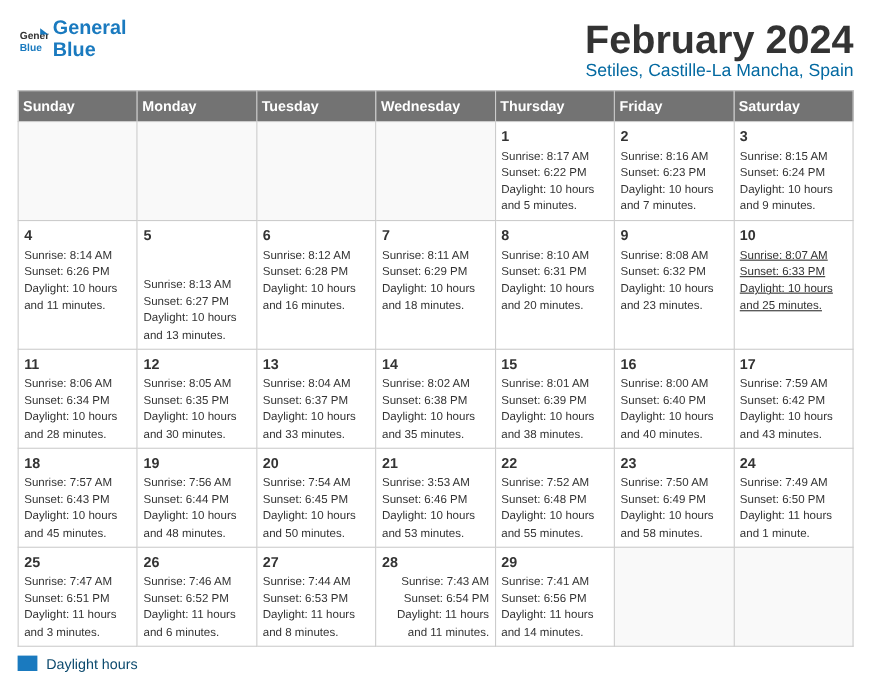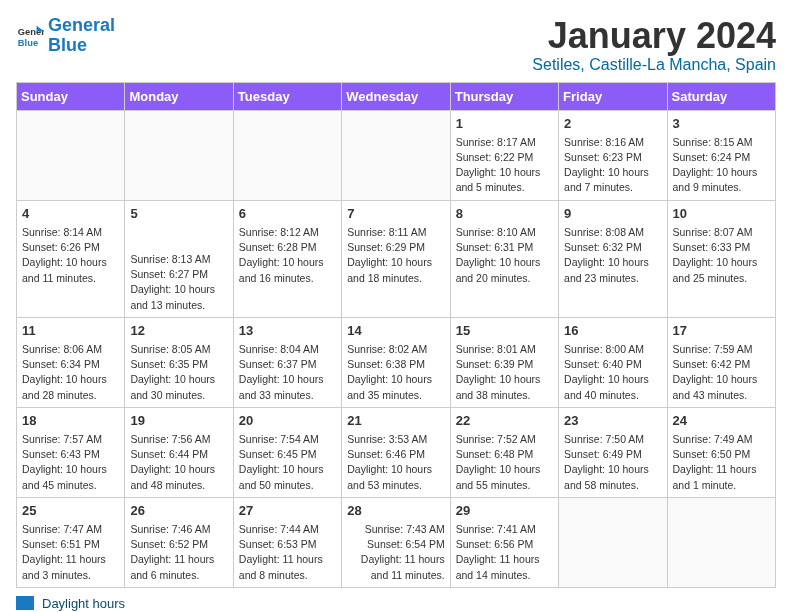--- a/index.html
+++ b/index.html
@@ -46,21 +46,21 @@
       font-weight: normal;
       color: #0369a1;
       text-align: right;
     }
     .calendar {
       width: 100%;
       border-collapse: collapse;
       font-size: 11px;
     }
     .calendar thead tr th {
-      background: #8b5cf6;
+      background: #737373;
       color: #fff;
       padding: 6px 4px;
       text-align: left;
       font-size: 13px;
       font-weight: bold;
       border: 1px solid #ccc;
     }
     .calendar tbody tr td {
       width: calc(100% / 7);
       vertical-align: top;
@@ -101,21 +101,21 @@
       <text x="2" y="26" font-size="10" font-weight="bold" fill="#1a7abf" font-family="Arial">Blue</text>
       <polygon points="22,4 30,10 22,10" fill="#1a7abf"></polygon>
     </svg>
     <div>
       <div class="logo-text">
         <span>General</span><br><span style="color:#1a7abf">Blue</span>
       </div>
     </div>
   </div>
   <div class="title-block">
-    <h1>January 2024</h1>
+    <h1>February 2024</h1>
     <h2>Setiles, Castille-La Mancha, Spain</h2>
   </div>
 </div>
 
 <table class="calendar">
   <thead>
     <tr>
     <th>Sunday</th>
         <th>Monday</th>
         <th>Tuesday</th>
@@ -191,21 +191,21 @@
         </td>
         <td>
           <span class="day-number">9</span>
           <div class="day-info" style="white-space: pre-line;">Sunrise: 8:08 AM
 Sunset: 6:32 PM
 Daylight: 10 hours
 and 23 minutes.</div>
         </td>
         <td>
           <span class="day-number">10</span>
-          <div class="day-info" style="white-space: pre-line;">Sunrise: 8:07 AM
+          <div class="day-info" style="white-space: pre-line; text-decoration: underline;">Sunrise: 8:07 AM
 Sunset: 6:33 PM
 Daylight: 10 hours
 and 25 minutes.</div>
         </td>
       </tr>
       <tr>
         <td>
           <span class="day-number">11</span>
           <div class="day-info" style="white-space: pre-line;">Sunrise: 8:06 AM
 Sunset: 6:34 PM

